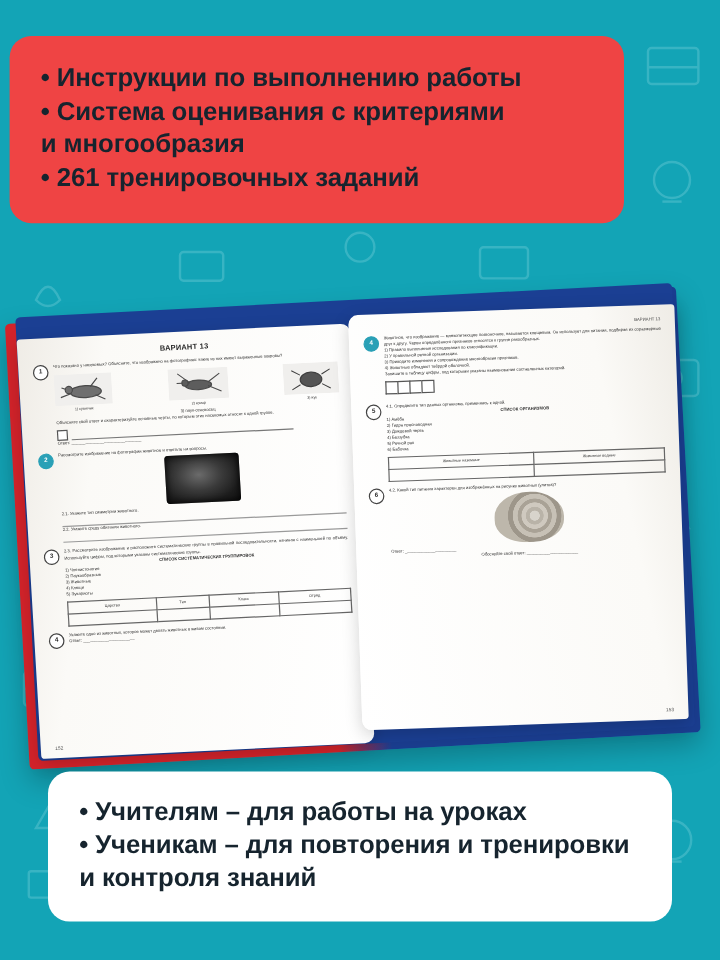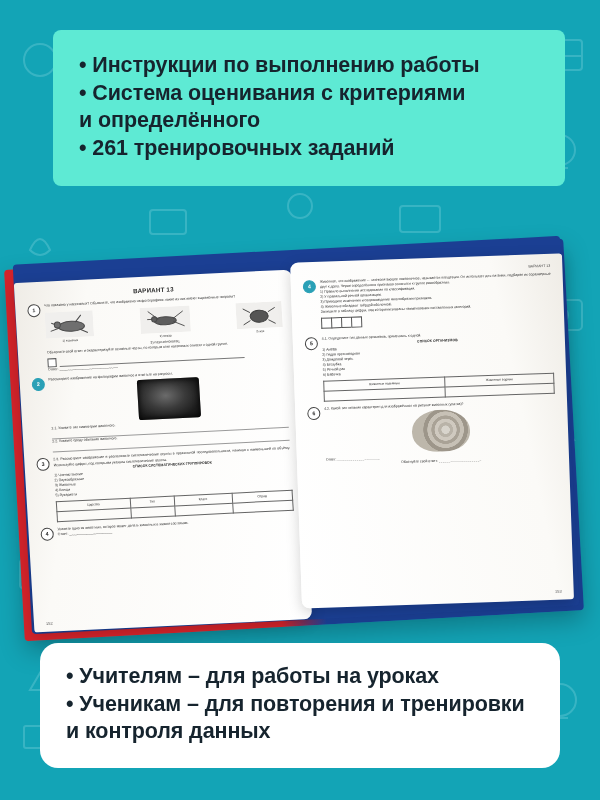--- a/index.html
+++ b/index.html
@@ -27,26 +27,25 @@
     inset: 0;
     opacity: 0.35;
   }
 
   
   .top-card {
     position: absolute;
     left: 8px;
     top: 30px;
     width: 512px;
-    border-radius: 8px;
-    background: #5eead4;
+    border-radius: 18px;
+    background: #ef4444;
     padding: 22px 26px 24px 26px;
     box-sizing: border-box;
     z-index: 5;
-    margin-left: 45px;
   }
   .bullet-line {
     color: #16242e;
     font-size: 21.5px;
     font-weight: bold;
     line-height: 1.28;
     letter-spacing: -0.1px;
     white-space: pre;
   }
   .bullet-line.sub {
@@ -487,21 +486,21 @@
 
         <div class="pg-num r">153</div>
       </div>
     </div>
   </div>
 </div>
 
 <div class="top-card">
   <div class="bullet-line">• Инструкции по выполнению работы</div>
   <div class="bullet-line">• Система оценивания с критериями</div>
-  <div class="bullet-line sub">и определённого</div>
+  <div class="bullet-line sub">и многообразия</div>
   <div class="bullet-line">• 261 тренировочных заданий</div>
 </div>
 
 <div class="bottom-card">
   <div class="bullet-line">• Учителям – для работы на уроках</div>
   <div class="bullet-line">• Ученикам – для повторения и тренировки</div>
-  <div class="bullet-line sub">и контроля данных</div>
+  <div class="bullet-line sub">и контроля знаний</div>
 </div>
 
 </body></html>

